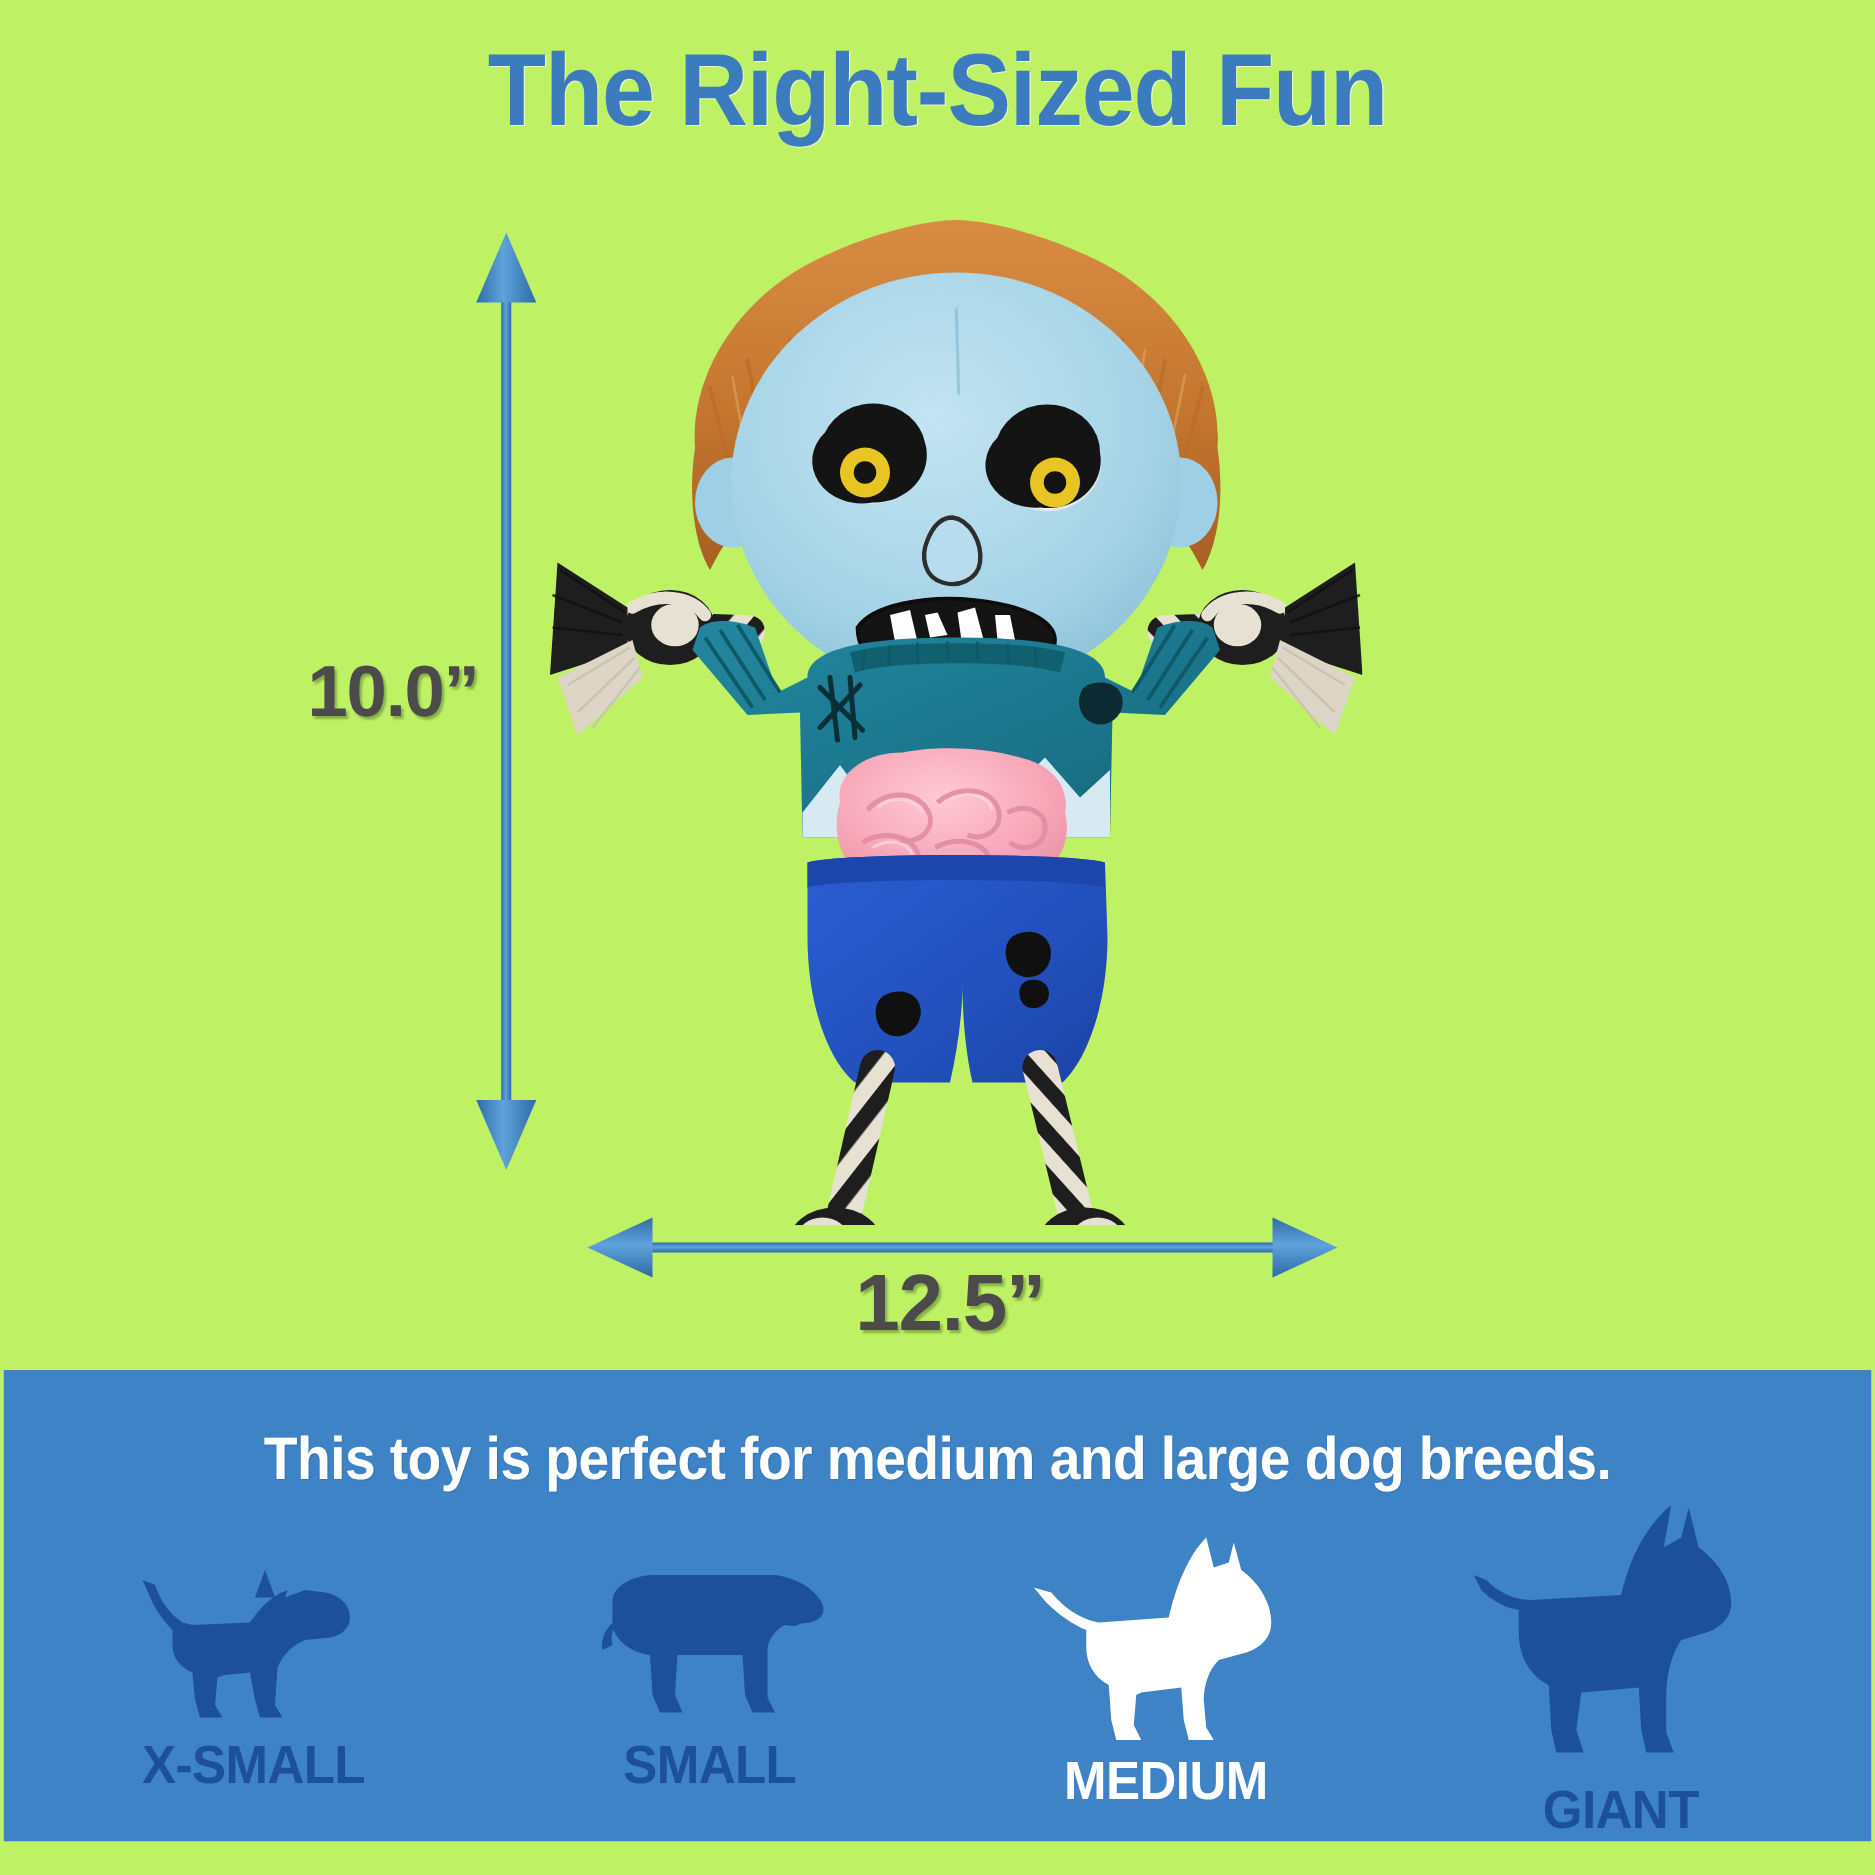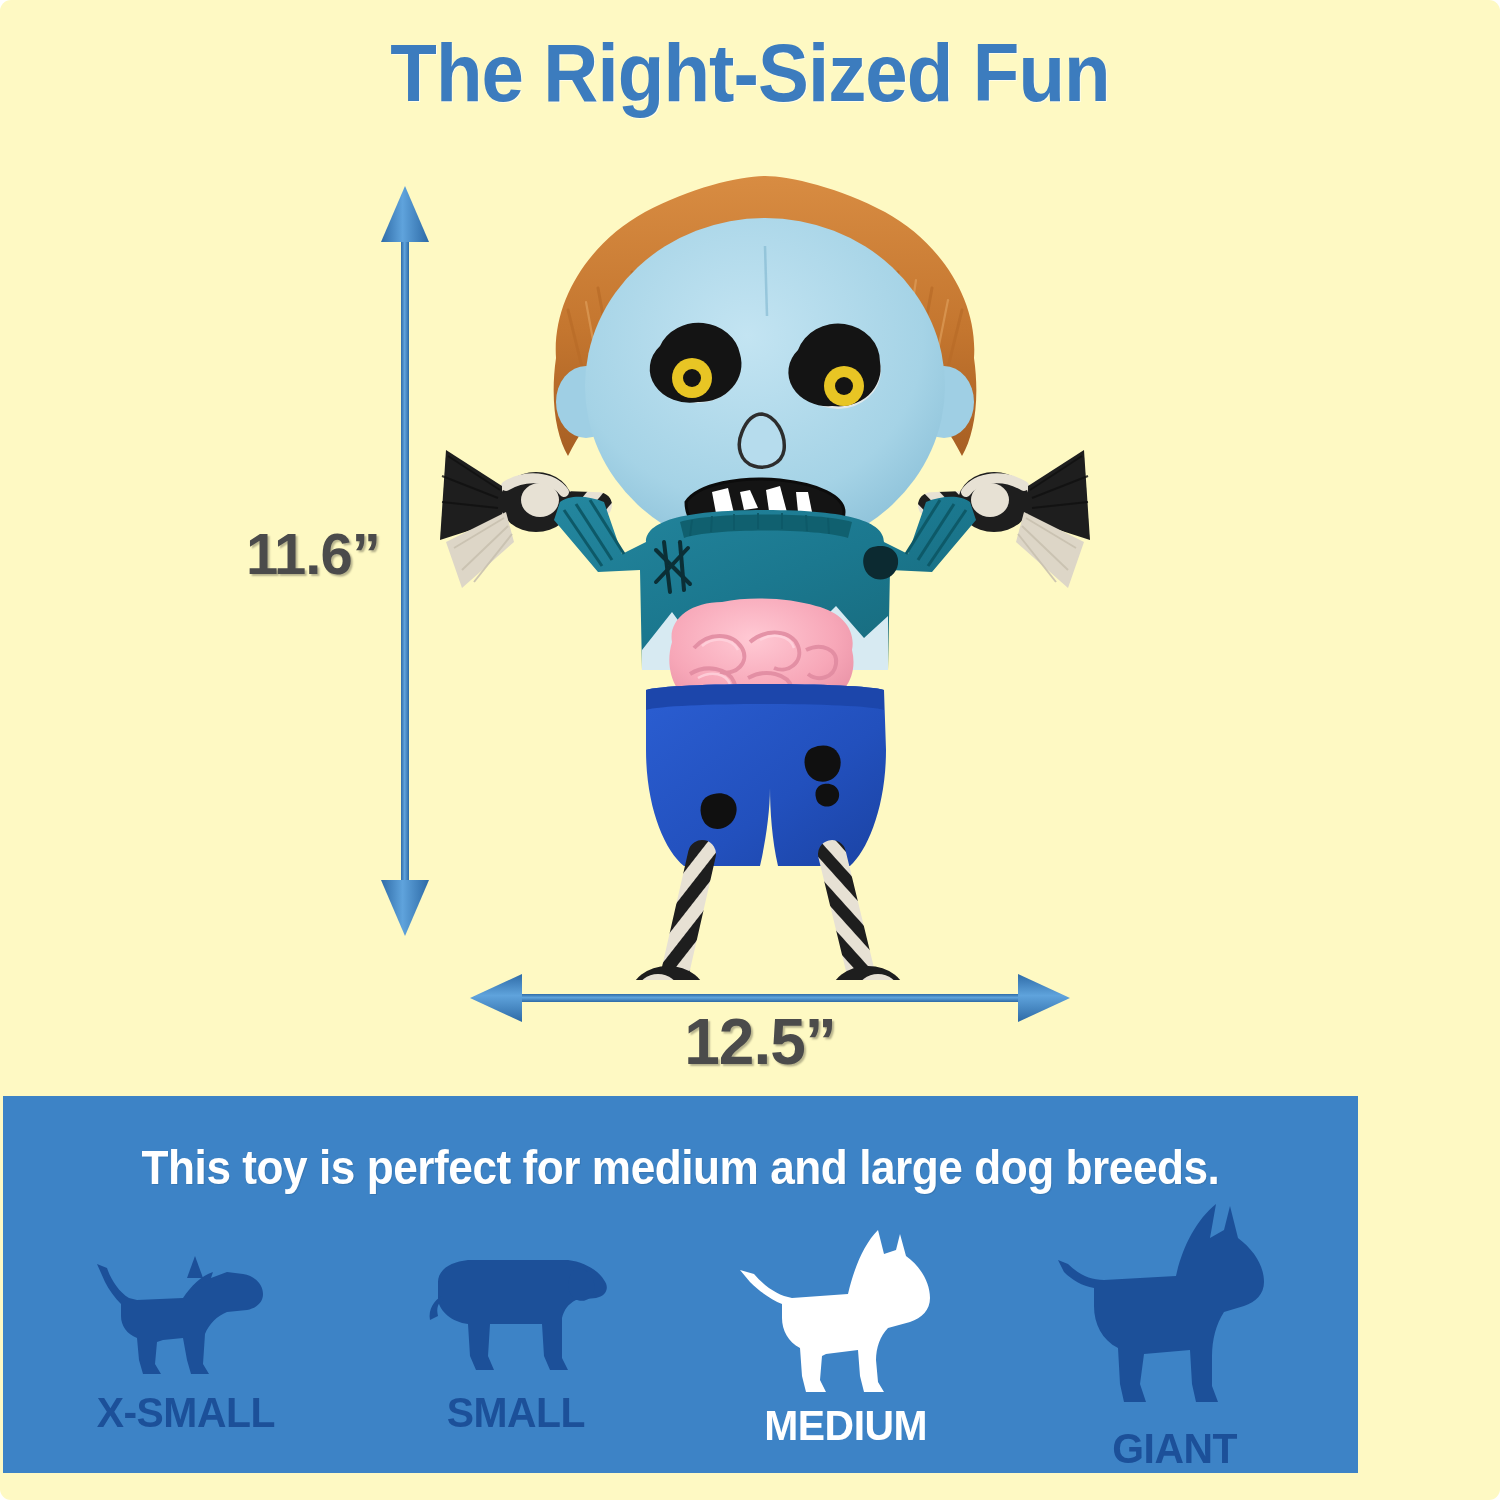--- a/index.html
+++ b/index.html
@@ -5,22 +5,21 @@
   * { margin:0; padding:0; box-sizing:border-box; }
   html, body {
     width:1500px; height:1500px;
     background:#ffffff;
     font-family:"Liberation Sans", sans-serif;
     overflow:hidden;
   }
   #page {
     position:relative;
     width:1500px; height:1500px;
-    background:#fef9c3;
-    border-radius:11px;
+    background:#bef264;
   }
 
   
   #title {
     position:absolute;
     top:26px; left:0; width:1500px;
     text-align:center;
     font-size:82px;
     font-weight:bold;
     letter-spacing:-1px;
@@ -45,21 +44,21 @@
   #v-arrow { position:absolute; top:186px; left:377px; width:56px; height:750px; }
   #h-arrow { position:absolute; top:965px; left:470px; width:600px; height:66px; }
 
   
   #toy { position:absolute; top:150px; left:440px; width:650px; height:830px; }
 
   
   #banner {
     position:absolute;
     top:1096px; left:3px;
-    width:1355px; height:377px;
+    width:1494px; height:377px;
     background:#3d83c6;
     overflow:hidden;
   }
   #banner-text {
     position:absolute;
     top:44px; left:0; width:100%;
     text-align:center;
     color:#ffffff;
     font-size:48px;
     font-weight:bold;
@@ -109,21 +108,21 @@
       <linearGradient id="vg" x1="0" y1="0" x2="1" y2="0">
         <stop offset="0%" stop-color="#2f6ca8"></stop>
         <stop offset="45%" stop-color="#5fa3dc"></stop>
         <stop offset="100%" stop-color="#2d6aa6"></stop>
       </linearGradient>
     </defs>
     <rect x="24" y="34" width="8" height="682" fill="url(#vg)"></rect>
     <polygon points="28,0 52,56 4,56" fill="url(#vg)"></polygon>
     <polygon points="28,750 52,694 4,694" fill="url(#vg)"></polygon>
   </svg>
-  <div id="v-label" class="dim-label">11.6”</div>
+  <div id="v-label" class="dim-label">10.0”</div>
 
   <svg id="h-arrow" viewBox="0 0 600 66">
     <defs>
       <linearGradient id="hg" x1="0" y1="0" x2="0" y2="1">
         <stop offset="0%" stop-color="#2f6ca8"></stop>
         <stop offset="45%" stop-color="#5fa3dc"></stop>
         <stop offset="100%" stop-color="#2d6aa6"></stop>
       </linearGradient>
     </defs>
     <rect x="34" y="29" width="532" height="8" fill="url(#hg)"></rect>

